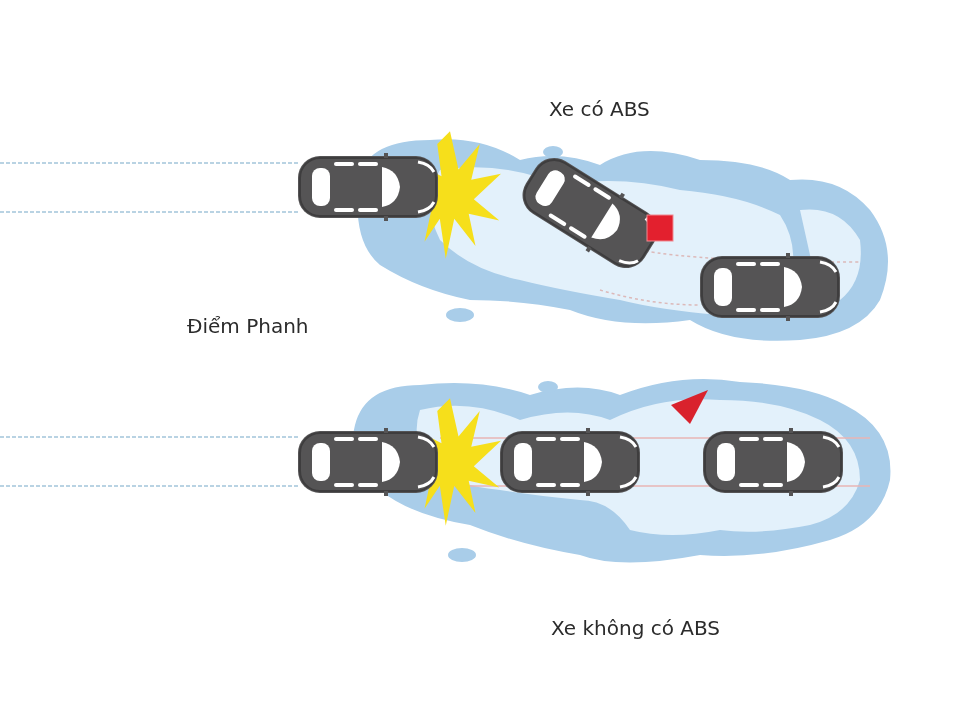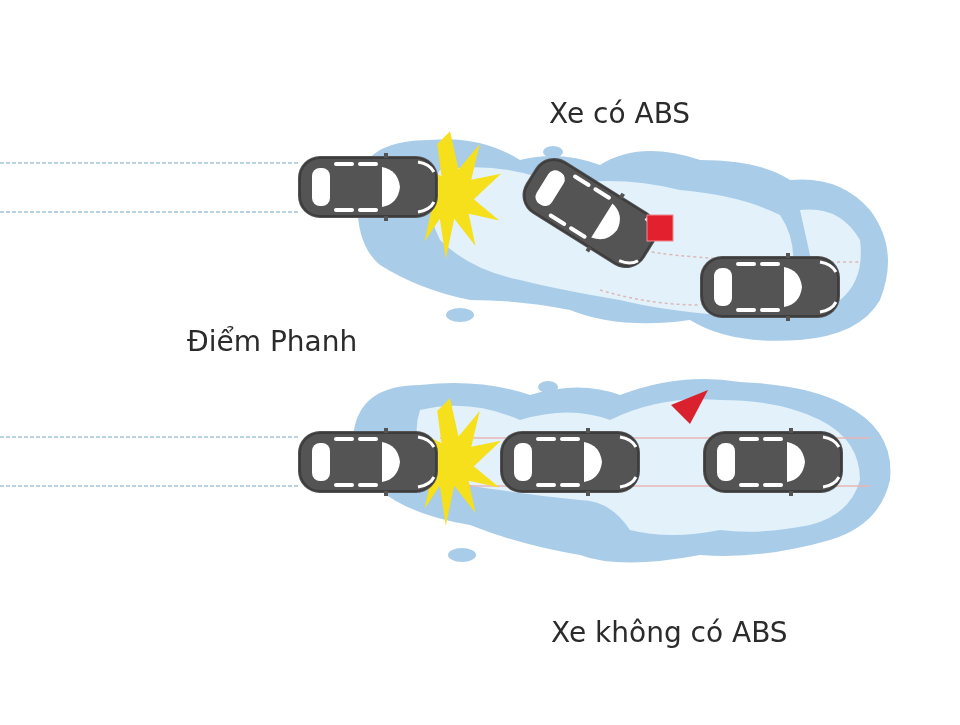--- a/index.html
+++ b/index.html
@@ -1,18 +1,18 @@
 <!DOCTYPE html>
 <html><head>
 <meta charset="utf-8">
 <style>
   html, body { margin: 0; padding: 0; background: #ffffff; }
   body { width: 960px; height: 725px; position: relative; overflow: hidden; font-family: "DejaVu Sans", "Liberation Sans", sans-serif; }
   #stage { position: absolute; left: 0; top: 0; width: 960px; height: 725px; }
-  .label { position: absolute; color: #2b2b2b; font-size: 28px; letter-spacing: 0px; white-space: nowrap; }
+  .label { position: absolute; color: #2b2b2b; font-size: 20px; letter-spacing: 0px; white-space: nowrap; }
 </style>
 </head>
 <body>
 
 <svg id="stage" width="960" height="725" viewBox="0 0 960 725" xmlns="http://www.w3.org/2000/svg">
   <defs>
     <g id="car">
 
       <rect x="0" y="0" width="140" height="62" rx="22" ry="22" fill="#555455"></rect>
       <rect x="2" y="2" width="136" height="58" rx="20" ry="20" fill="none" stroke="#3e3d3e" stroke-width="2"></rect>
@@ -77,14 +77,14 @@
 
     <use href="#car" transform="translate(298,431)"></use>
     <use href="#car" transform="translate(500,431)"></use>
     <use href="#car" transform="translate(703,431)"></use>
 
     <polygon points="671,405 708,390 690,424" fill="#d9222d"></polygon>
   </g>
 </svg>
 
 <div class="label" style="left:549px; top:97px;">Xe có ABS</div>
-<div class="label" style="left:187px; top:325px;text-align:right;">Điểm Phanh</div>
+<div class="label" style="left:187px; top:314px;text-align:right;">Điểm Phanh</div>
 <div class="label" style="left:551px; top:616px;">Xe không có ABS</div>
 
 </body></html>

